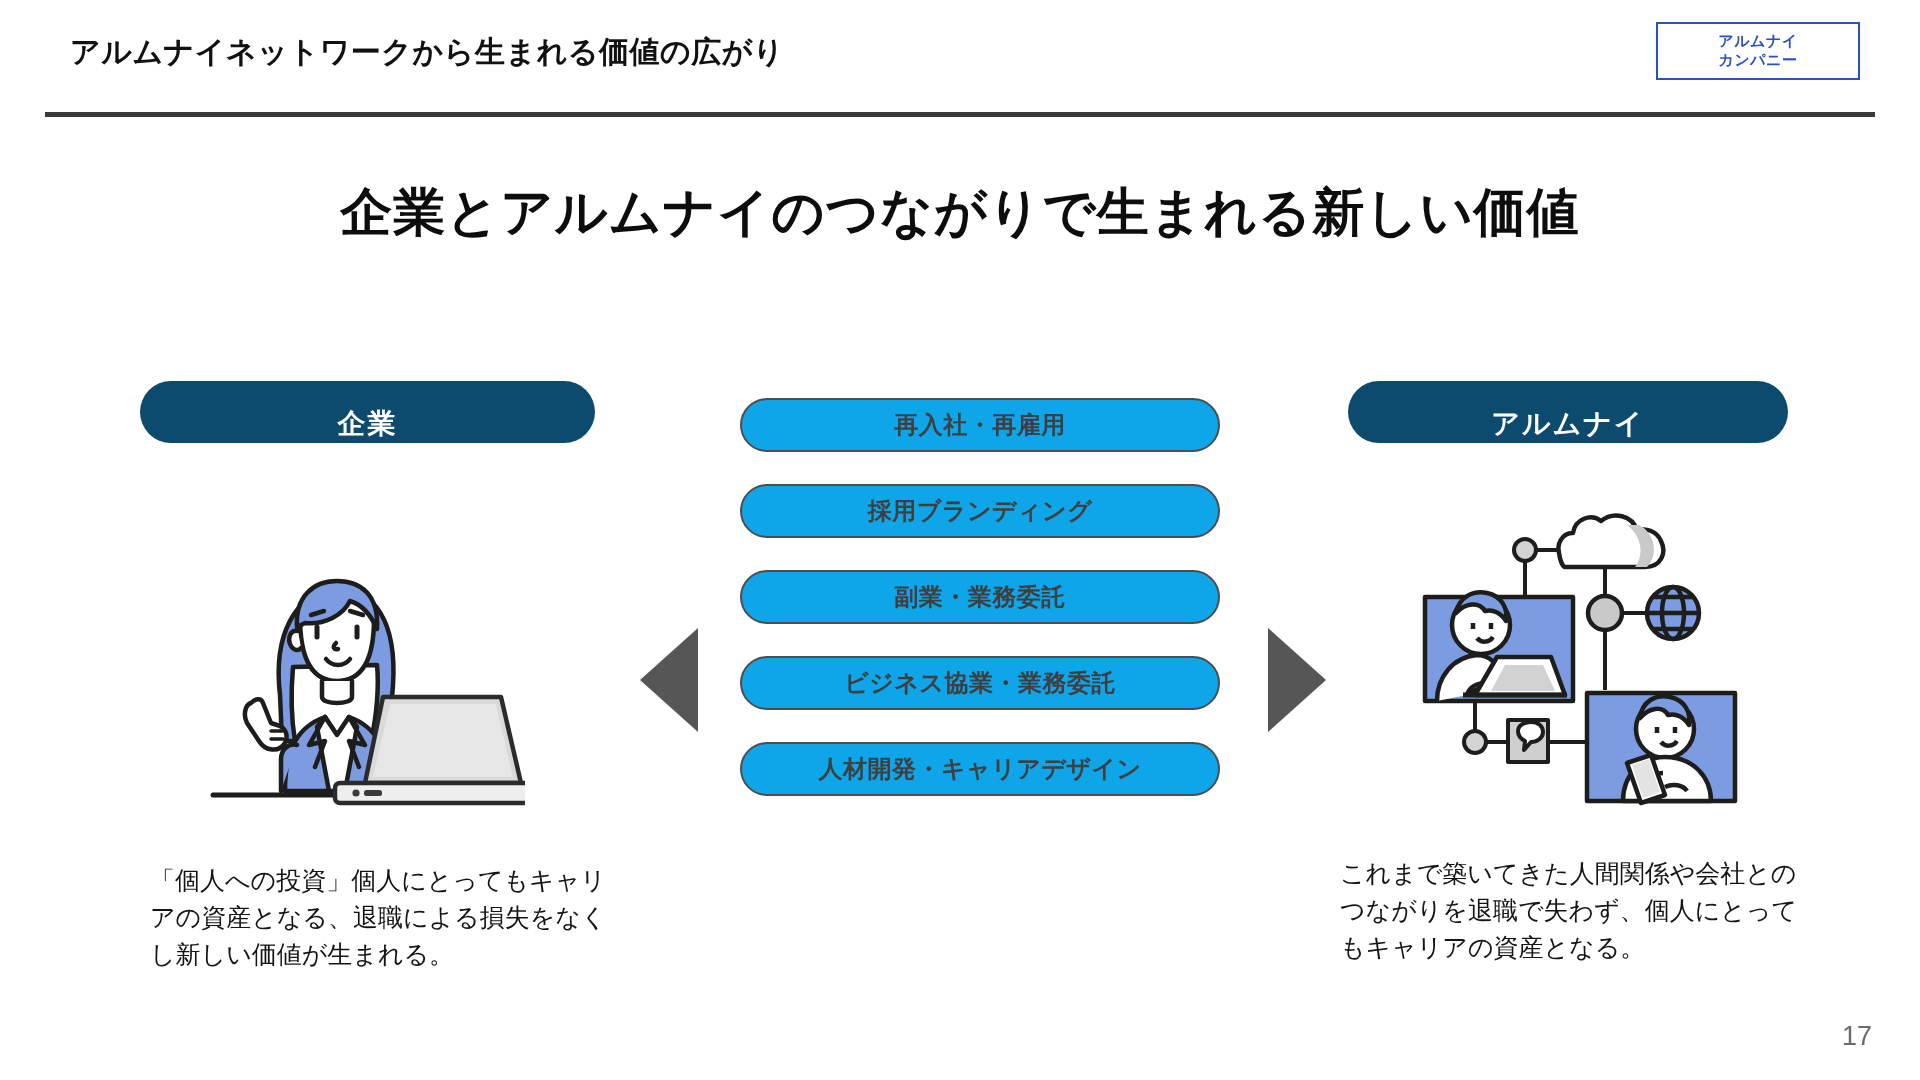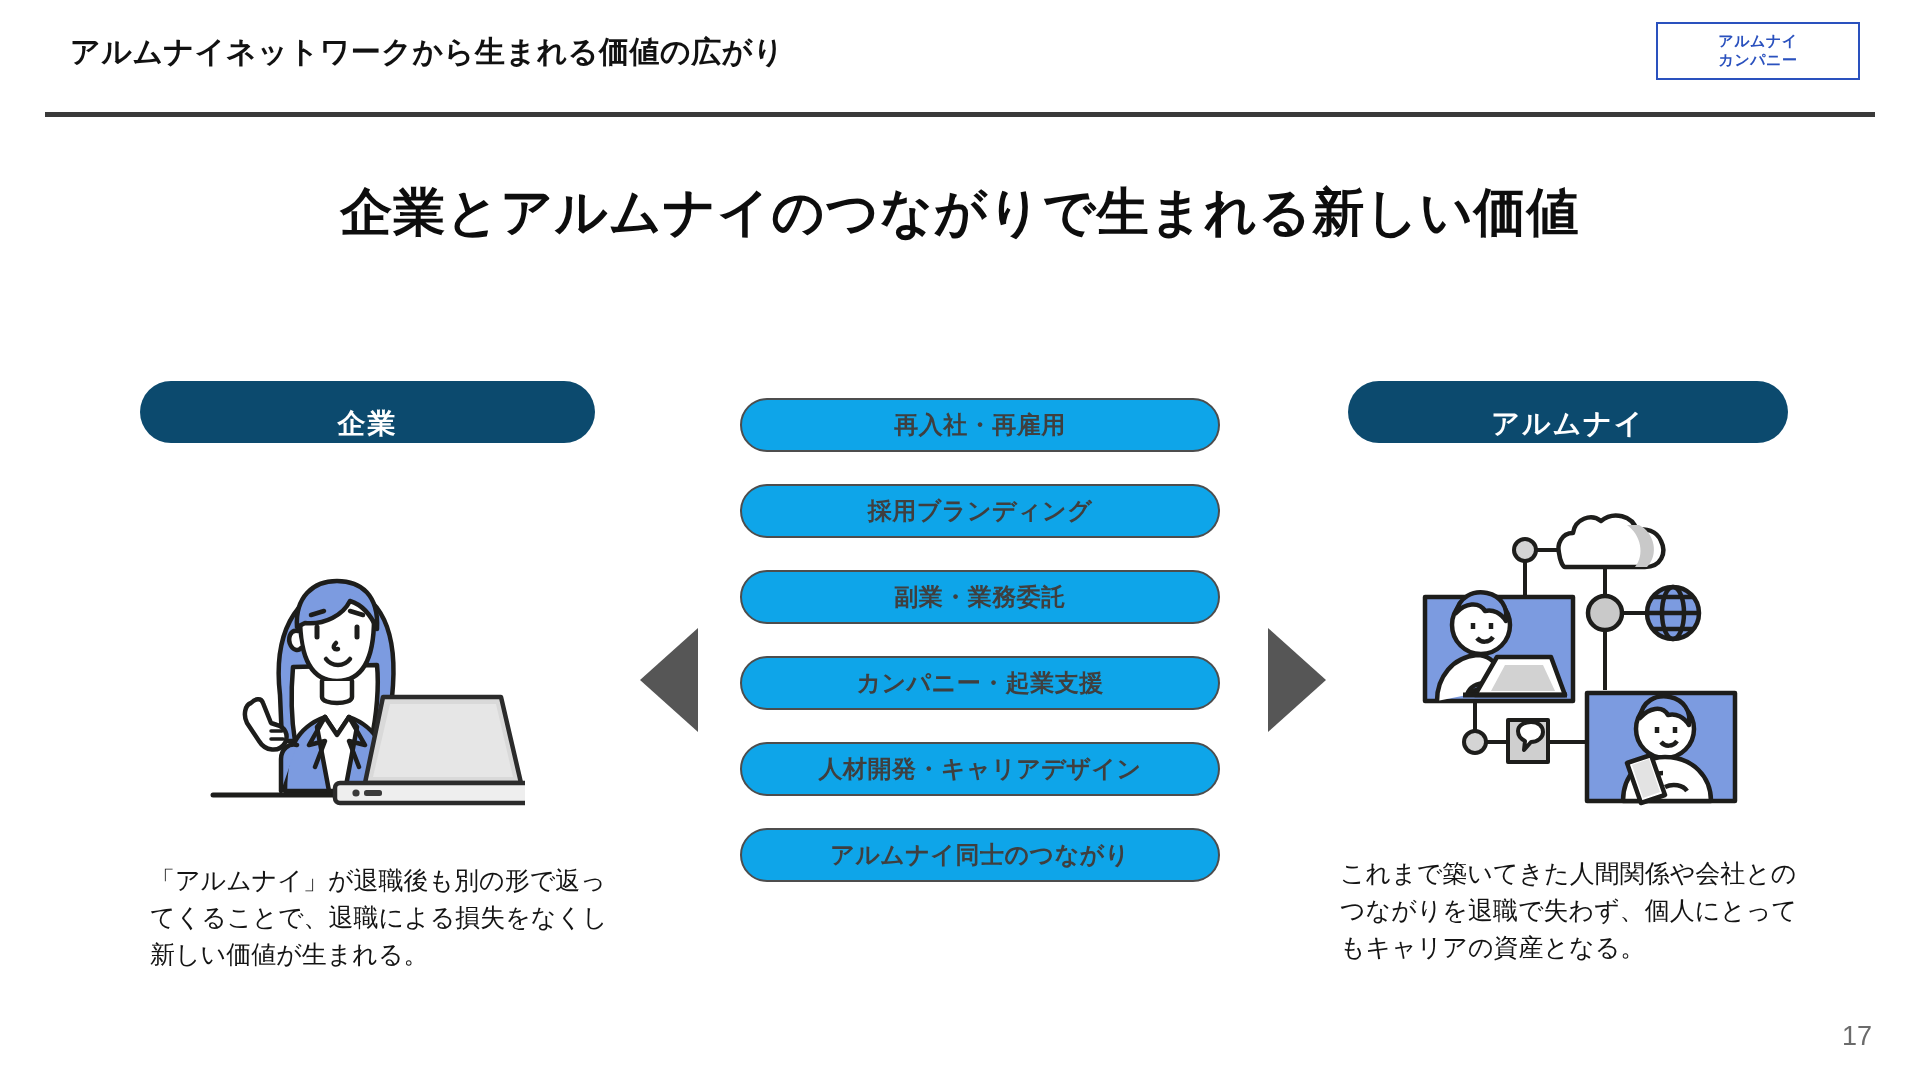--- a/index.html
+++ b/index.html
@@ -228,43 +228,40 @@
       <path d="M205 159 L311 159 L328 232 L188 232 Z" fill="#e6e6e6" stroke="none"></path>
       <rect x="150" y="238" width="196" height="20" rx="5" fill="#eeeeee"></rect>
       <g stroke="none" fill="#3a3a3a">
         <circle cx="171" cy="248" r="3.6"></circle>
         <rect x="179" y="245" width="18" height="6" rx="2.5"></rect>
       </g>
     </g>
   </svg>
 </div>
 
-<div class="desc desc-left">「アルムナイ」が退職後も別の形で返ってくることで、退職による損失をなくし新しい価値が生まれる。</div>
+<div class="desc desc-left">「個人への投資」個人にとってもキャリアの資産となる、退職による損失をなくし新しい価値が生まれる。</div>
 
 <div class="arrow arrow-left"></div>
 <div class="arrow arrow-right"></div>
 
 <div class="pill-list">
   <div class="pill">
     <span>再入社・再雇用</span>
   </div>
   <div class="pill">
     <span>採用ブランディング</span>
   </div>
   <div class="pill">
     <span>副業・業務委託</span>
   </div>
   <div class="pill">
-    <span>カンパニー・起業支援</span>
+    <span>ビジネス協業・業務委託</span>
   </div>
   <div class="pill">
     <span>人材開発・キャリアデザイン</span>
-  </div>
-  <div class="pill">
-    <span>アルムナイ同士のつながり</span>
   </div>
 </div>
 
 <div class="col-badge badge-right">
   <span>アルムナイ</span>
 </div>
 
 <div class="illus-right">
   <svg width="340" height="310" viewBox="0 0 340 310" xmlns="http://www.w3.org/2000/svg">
 

